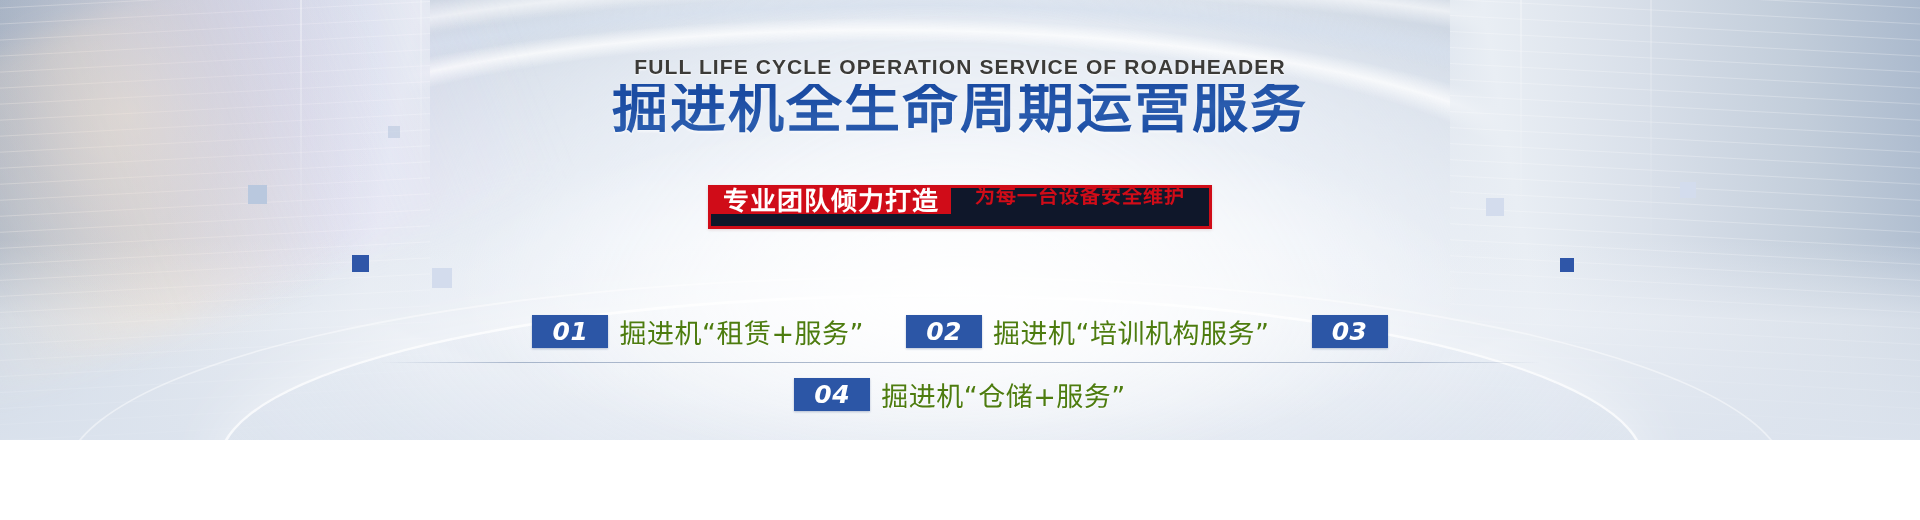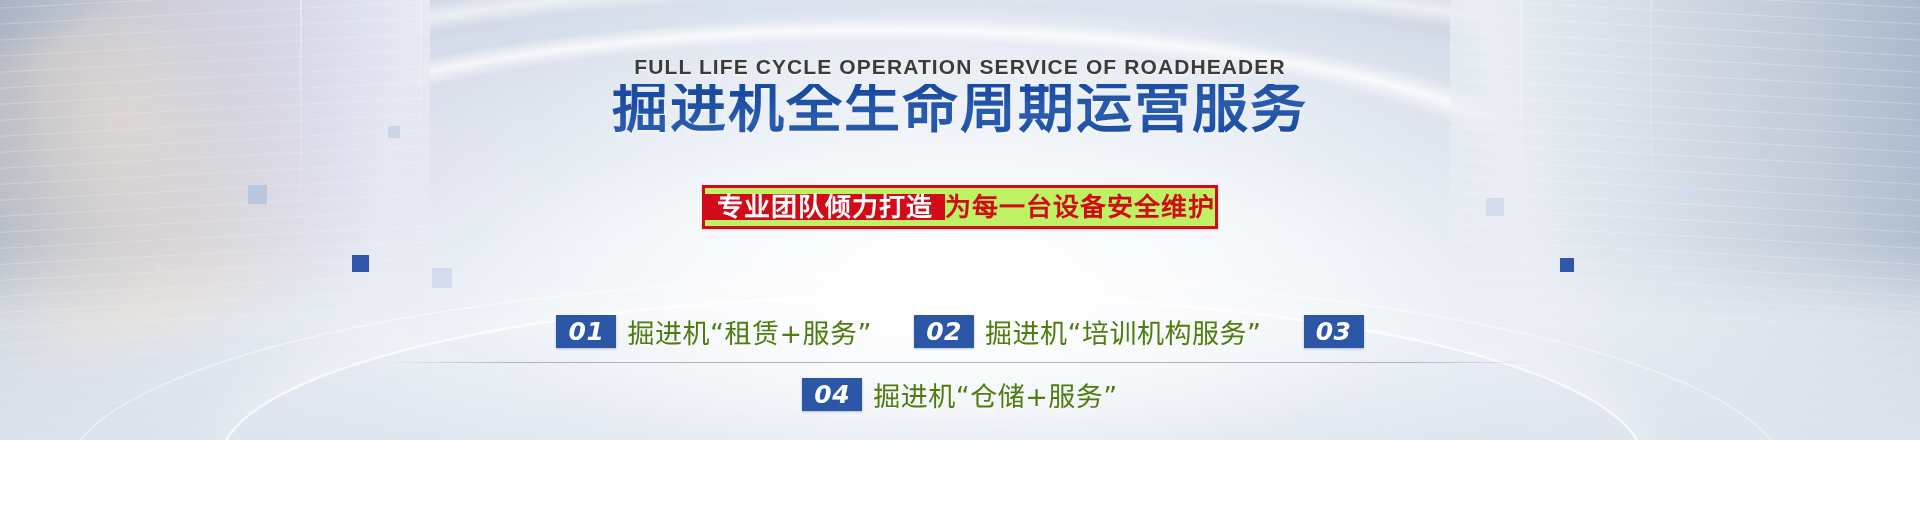--- a/index.html
+++ b/index.html
@@ -217,45 +217,45 @@
   .redbar-wrap {
     position: absolute;
     top: 185px;
     left: 0;
     width: 100%;
     display: flex;
     justify-content: center;
   }
   .redbar {
     display: flex;
-    align-items: center;
+    align-items: flex-start;
     border: 3px solid #d00c18;
-    background: #bef264;
+    background: #0f172a;
     height: 38px;
     box-shadow: 0 1px 3px rgba(120,0,10,0.14);
   }
   .redbar-left {
     background: #d00c18;
     color: #ffffff;
     font-family: "DejaVu Serif", "Liberation Serif", serif;
     font-size: 26px;
     font-weight: 700;
     letter-spacing: 1px;
     padding: 0 12px;
     display: flex;
     align-items: center;
     line-height: 1;
   }
   .redbar-right {
     color: #d00c18;
-    font-family: Liberation Sans, sans-serif;
-    font-size: 26px;
+    font-family: Liberation Mono, monospace;
+    font-size: 20px;
     font-weight: 700;
     letter-spacing: 1px;
-    padding: 0 0;
+    padding: 0 24px;
     display: flex;
     align-items: center;
     line-height: 1;
   }
 
   .services {
     position: absolute;
     top: 300px;
     left: 50%;
     transform: translateX(-50%);
@@ -278,21 +278,21 @@
     align-items: center;
     gap: 11px;
     white-space: nowrap;
   }
   .svc-num {
     display: inline-flex;
     align-items: center;
     justify-content: center;
     min-width: 44px;
     height: 33px;
-    padding: 0 8px;
+    padding: 0 16px;
     background: #2c56a6;
     color: #ffffff;
     font-family: "DejaVu Sans", "Liberation Sans", sans-serif;
     font-size: 25px;
     font-weight: 700;
     font-style: italic;
     letter-spacing: 0.5px;
     line-height: 1;
     box-shadow: 0 1px 2px rgba(20,50,110,0.28);
   }

